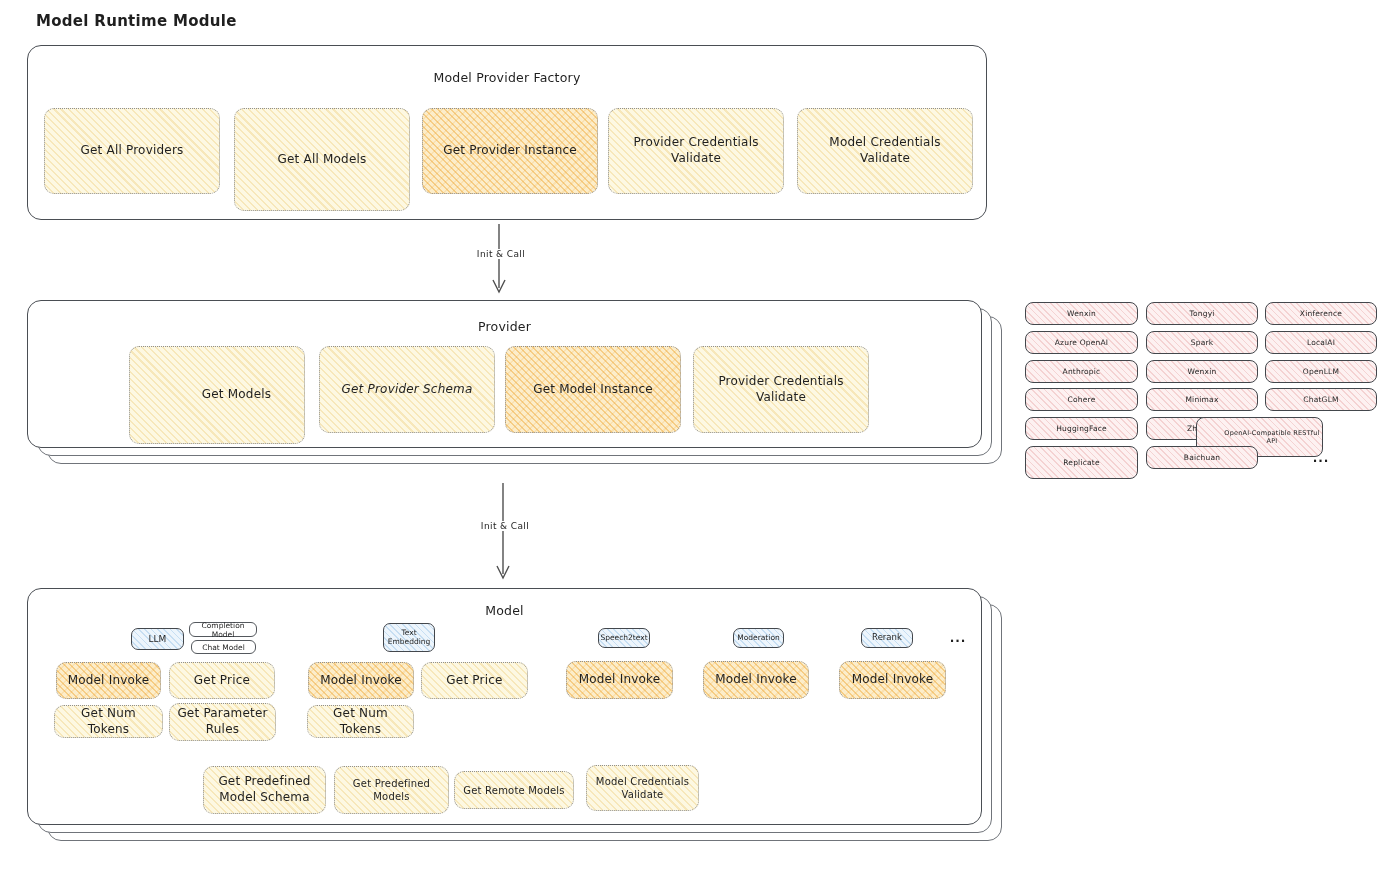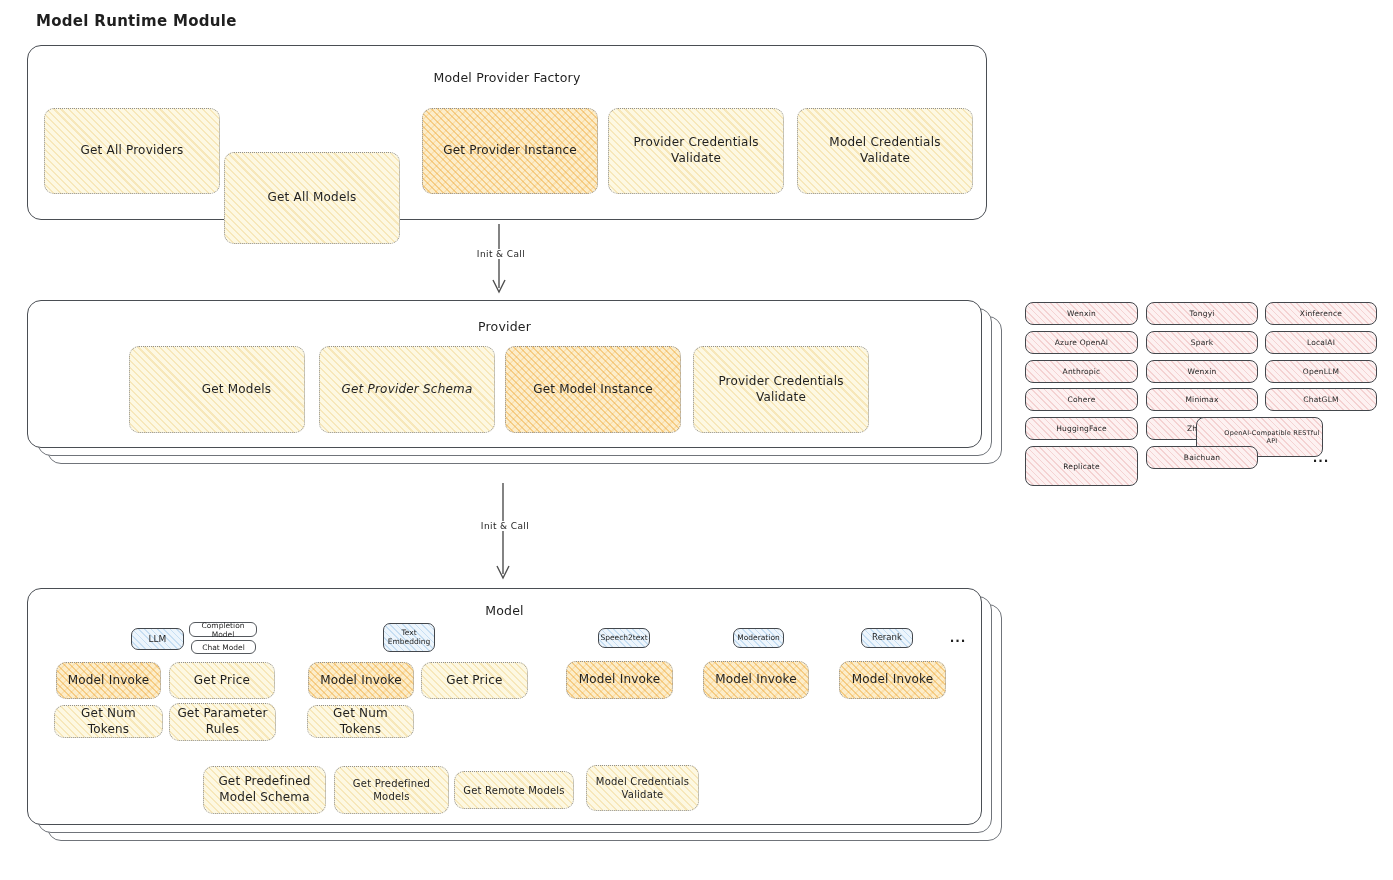--- a/index.html
+++ b/index.html
@@ -33,58 +33,58 @@
 </head>
 <body>
 
 <div class="canvas">
 
   <div class="page-title">Model Runtime Module</div>
 
   <div class="panel" style="left:27px;top:45px;width:960px;height:175px;">
     <div class="panel-title" style="top:24px;">Model Provider Factory</div>
     <div class="btn yellow" style="left:16px;top:62px;width:176px;height:86px;">Get All Providers</div>
-    <div class="btn yellow" style="left:196px;top:62px;width:176px;height:92px;margin-top:44px;">Get All Models</div>
+    <div class="btn yellow" style="left:206px;top:62px;width:176px;height:103px;">Get All Models</div>
     <div class="btn orange" style="left:394px;top:62px;width:176px;height:86px;">Get Provider Instance</div>
     <div class="btn yellow" style="left:580px;top:62px;width:176px;height:86px;">Provider Credentials Validate</div>
     <div class="btn yellow" style="left:769px;top:62px;width:176px;height:86px;">Model Credentials Validate</div>
   </div>
 
   <svg class="arrow" style="left:490px;top:224px;" width="18" height="70">
     <line x1="9" y1="0" x2="9" y2="64" stroke="#4f4f4f" stroke-width="1.4"></line>
     <polyline points="3,56 9,68 15,56" fill="none" stroke="#4f4f4f" stroke-width="1.4"></polyline>
   </svg>
   <div class="arrow-label" style="left:467px;top:249px;width:62px;">Init &amp; Call</div>
 
   <div class="panel-back" style="left:47px;top:316px;width:955px;height:148px;"></div>
   <div class="panel-back" style="left:37px;top:308px;width:955px;height:148px;"></div>
   <div class="panel" style="left:27px;top:300px;width:955px;height:148px;">
     <div class="panel-title" style="top:18px;">Provider</div>
-    <div class="btn yellow" style="left:101px;top:45px;width:176px;height:87px;padding-left:45px;">Get Models</div>
+    <div class="btn yellow" style="left:101px;top:45px;width:176px;height:98px;padding-left:45px;">Get Models</div>
     <div class="btn yellow" style="left:291px;top:45px;width:176px;height:87px;font-style:italic;">Get Provider Schema</div>
     <div class="btn orange" style="left:477px;top:45px;width:176px;height:87px;">Get Model Instance</div>
     <div class="btn yellow" style="left:665px;top:45px;width:176px;height:87px;">Provider Credentials Validate</div>
   </div>
 
   <div class="chip" style="left:1025px;top:302px;width:113px;height:23px;">Wenxin</div>
   <div class="chip" style="left:1146px;top:302px;width:112px;height:23px;text-align:center;">Tongyi</div>
   <div class="chip" style="left:1265px;top:302px;width:112px;height:23px;">Xinference</div>
   <div class="chip" style="left:1025px;top:331px;width:113px;height:23px;">Azure OpenAI</div>
   <div class="chip" style="left:1146px;top:331px;width:112px;height:23px;">Spark</div>
   <div class="chip" style="left:1265px;top:331px;width:112px;height:23px;">LocalAI</div>
   <div class="chip" style="left:1025px;top:360px;width:113px;height:23px;">Anthropic</div>
   <div class="chip" style="left:1146px;top:360px;width:112px;height:23px;">Wenxin</div>
   <div class="chip" style="left:1265px;top:360px;width:112px;height:23px;">OpenLLM</div>
   <div class="chip" style="left:1025px;top:388px;width:113px;height:23px;">Cohere</div>
   <div class="chip" style="left:1146px;top:388px;width:112px;height:23px;">Minimax</div>
   <div class="chip" style="left:1265px;top:388px;width:112px;height:23px;">ChatGLM</div>
   <div class="chip" style="left:1025px;top:417px;width:113px;height:23px;">HuggingFace</div>
   <div class="chip" style="left:1146px;top:417px;width:112px;height:23px;">ZhipuAI</div>
   <div class="chip" style="left:1196px;top:417px;width:127px;height:40px;font-size:6.5px;padding-left:25px;">OpenAI-Compatible RESTful API</div>
-  <div class="chip" style="left:1025px;top:446px;width:113px;height:40px;">Replicate</div>
+  <div class="chip" style="left:1025px;top:446px;width:113px;height:33px;">Replicate</div>
   <div class="chip" style="left:1146px;top:446px;width:112px;height:23px;">Baichuan</div>
   <div class="dots" style="left:1265px;top:446px;width:112px;height:23px;">...</div>
 
   <svg class="arrow" style="left:494px;top:483px;" width="18" height="97">
     <line x1="9" y1="0" x2="9" y2="91" stroke="#4f4f4f" stroke-width="1.4"></line>
     <polyline points="3,83 9,95 15,83" fill="none" stroke="#4f4f4f" stroke-width="1.4"></polyline>
   </svg>
   <div class="arrow-label" style="left:471px;top:521px;width:62px;">Init &amp; Call</div>
 
   <div class="panel-back" style="left:47px;top:604px;width:955px;height:237px;"></div>

